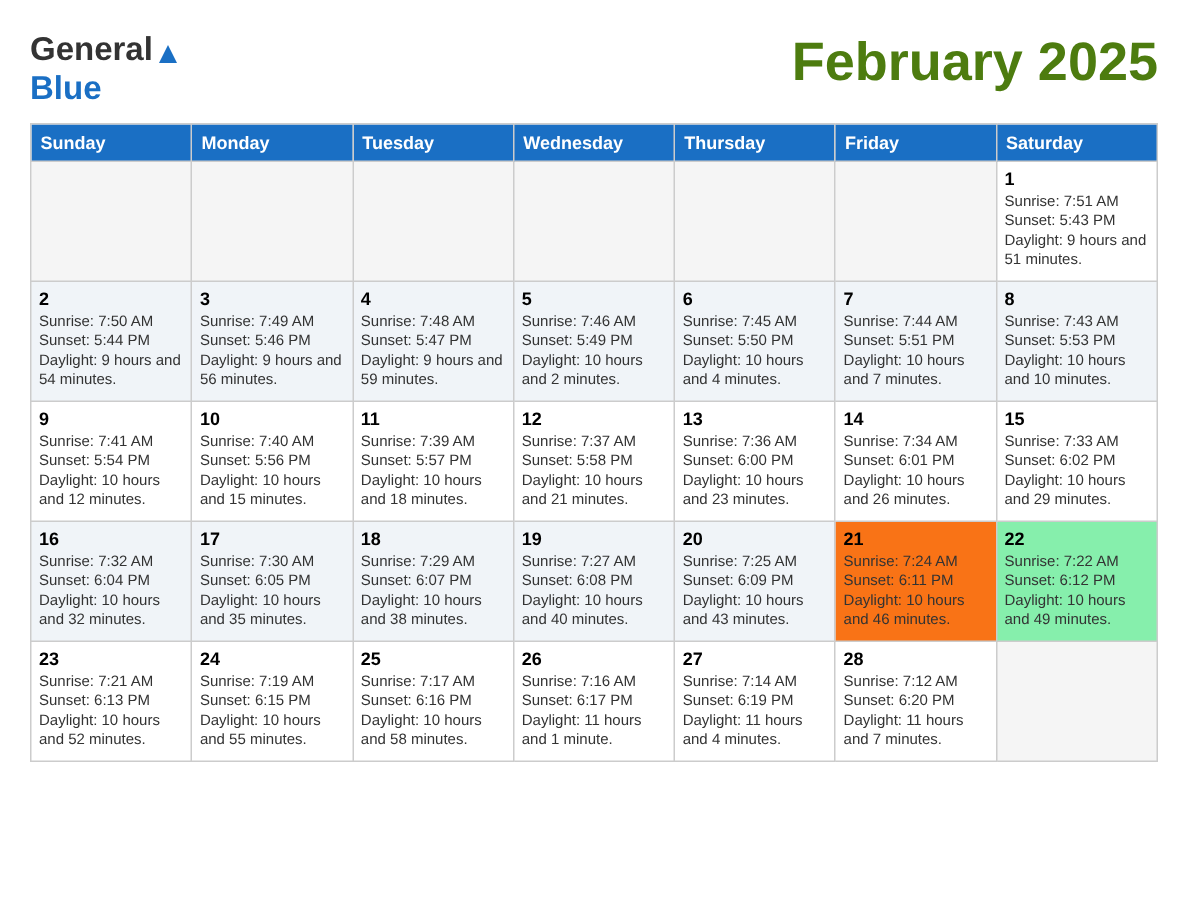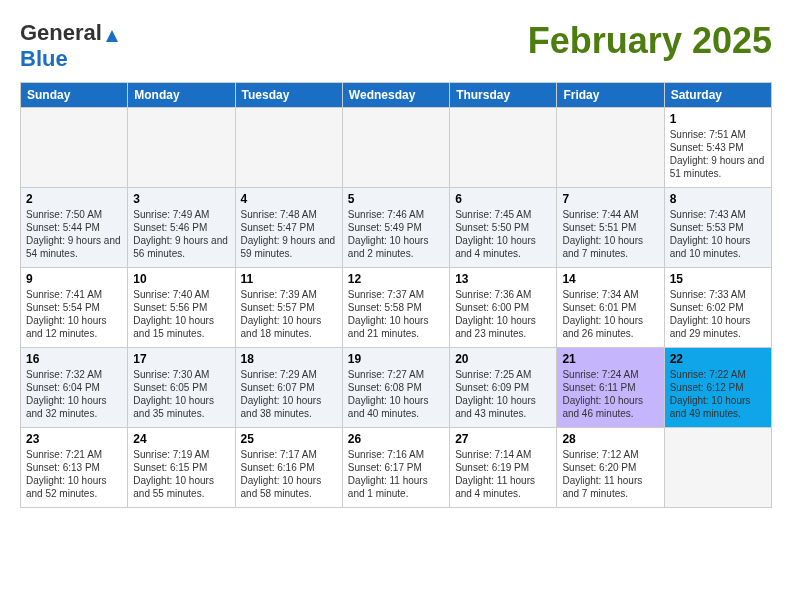--- a/index.html
+++ b/index.html
@@ -188,25 +188,25 @@
           <div class="day-info">Sunrise: 7:29 AM<br>Sunset: 6:07 PM<br>Daylight: 10 hours and 38 minutes.</div>
         </td>
         <td style="background: rgb(240, 244, 248);">
           <span class="day-number">19</span>
           <div class="day-info">Sunrise: 7:27 AM<br>Sunset: 6:08 PM<br>Daylight: 10 hours and 40 minutes.</div>
         </td>
         <td style="background: rgb(240, 244, 248); margin-left: 28px;">
           <span class="day-number">20</span>
           <div class="day-info">Sunrise: 7:25 AM<br>Sunset: 6:09 PM<br>Daylight: 10 hours and 43 minutes.</div>
         </td>
-        <td style="background: #c4b5fd;">
+        <td style="background: #f97316;">
           <span class="day-number">21</span>
           <div class="day-info">Sunrise: 7:24 AM<br>Sunset: 6:11 PM<br>Daylight: 10 hours and 46 minutes.</div>
         </td>
-        <td style="background: #0ea5e9;">
+        <td style="background: #86efac;">
           <span class="day-number">22</span>
           <div class="day-info">Sunrise: 7:22 AM<br>Sunset: 6:12 PM<br>Daylight: 10 hours and 49 minutes.</div>
         </td>
       </tr>
       <tr style="background: rgb(255, 255, 255);">
         <td style="background: rgb(255, 255, 255);">
           <span class="day-number">23</span>
           <div class="day-info">Sunrise: 7:21 AM<br>Sunset: 6:13 PM<br>Daylight: 10 hours and 52 minutes.</div>
         </td>
         <td style="background: rgb(255, 255, 255);">

